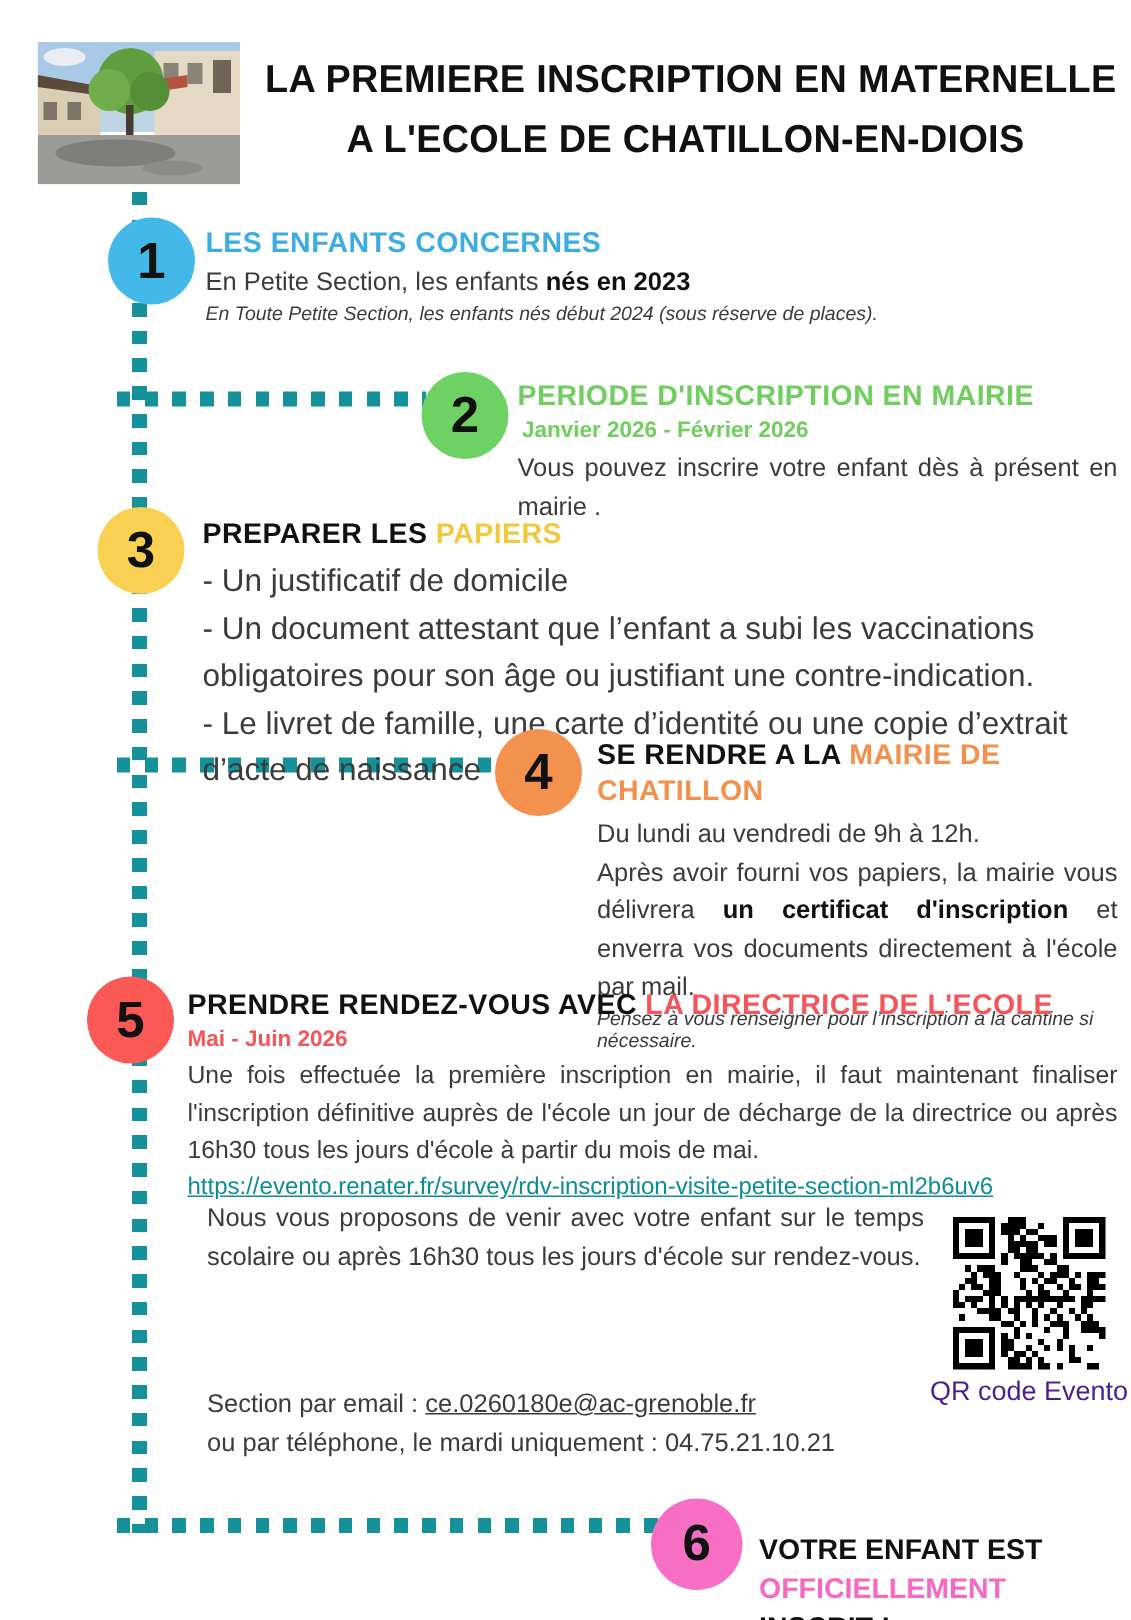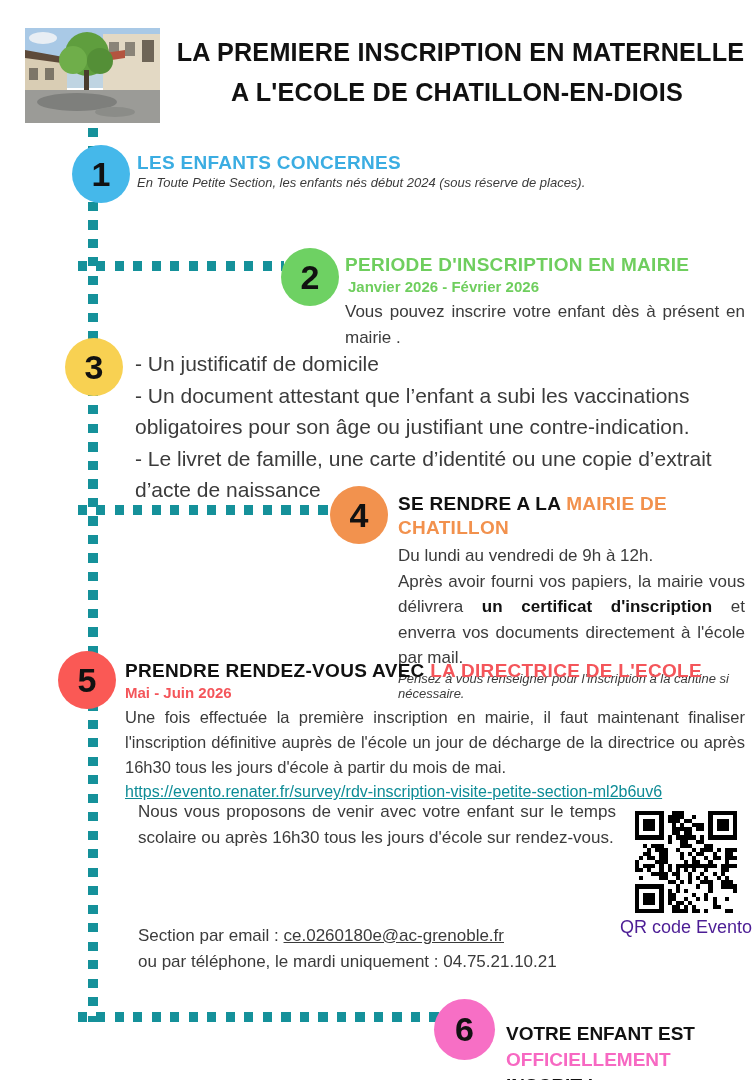--- a/index.html
+++ b/index.html
@@ -116,30 +116,32 @@
 
   <div class="abs circle c1">1</div>
   <div class="abs circle c2">2</div>
   <div class="abs circle c3">3</div>
   <div class="abs circle c4">4</div>
   <div class="abs circle c5">5</div>
   <div class="abs circle c6">6</div>
 
   <div class="abs s1">
     <div class="step-h h-blue">LES ENFANTS CONCERNES</div>
+    <div class="body-t"><span>En Petite Section, les enfants </span><b class="dark">nés en 2023</b></div>
     <div class="small-i">En Toute Petite Section, les enfants nés début 2024 (sous réserve de places).</div>
   </div>
 
   <div class="abs s2">
     <div class="step-h h-green">PERIODE D'INSCRIPTION EN MAIRIE</div>
     <div class="sub h-green">Janvier 2026 - Février 2026</div>
     <div class="body-t just" style="margin-top:2px;">Vous pouvez inscrire votre enfant dès à présent en mairie .</div>
   </div>
 
   <div class="abs s3">
+    <div class="step-h"><span class="h-black">PREPARER LES </span><span class="h-yellow">PAPIERS</span></div>
     <div class="body-t" style="font-size:21px; margin-top:3px;">
       <div>- Un justificatif de domicile</div>
       <div>- Un document attestant que l’enfant a subi les vaccinations obligatoires pour son âge ou justifiant une contre-indication.</div>
       <div>- Le livret de famille, une carte d’identité ou une copie d’extrait d’acte de naissance</div>
     </div>
   </div>
 
   <div class="abs s4">
     <div class="step-h"><span class="h-black">SE RENDRE A LA </span><span class="h-orange">MAIRIE DE CHATILLON</span></div>
     <div class="body-t" style="margin-top:3px;">Du lundi au vendredi de 9h à 12h.</div>

